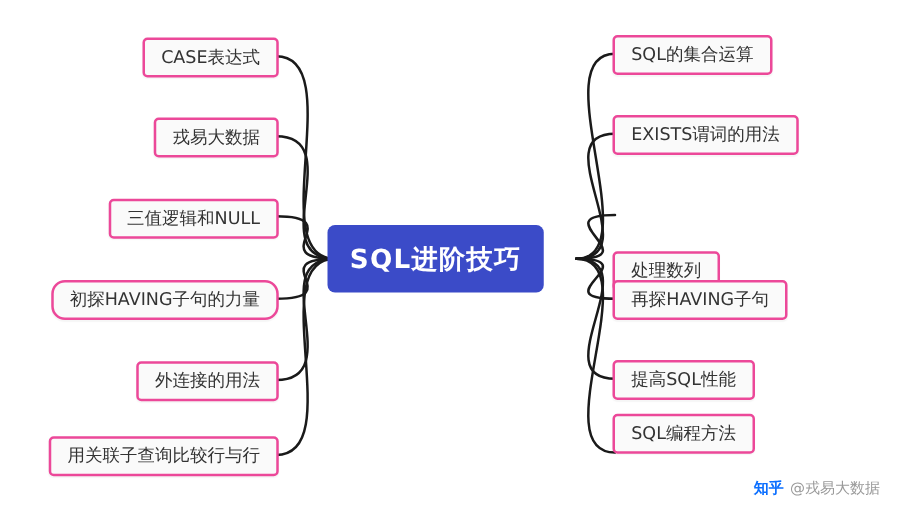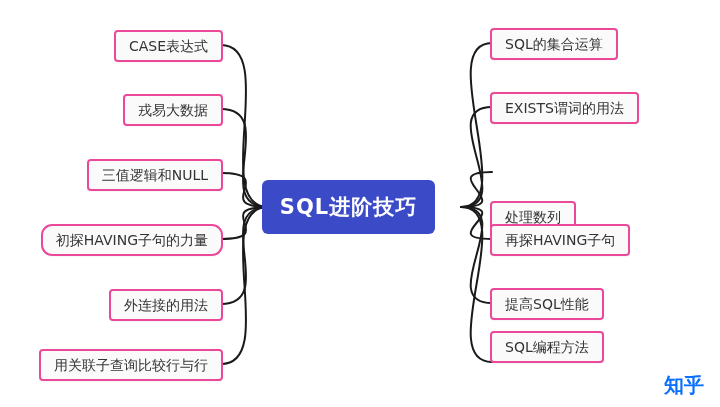--- a/index.html
+++ b/index.html
@@ -37,21 +37,21 @@
     width:173px;height:54px;
     background:#3b4bc8;color:#ffffff;
     border-radius:6px;
     display:flex;align-items:center;justify-content:center;
     font-size:21px;font-weight:bold;letter-spacing:1px;
   }
 
   .watermark{
     position:absolute;right:16px;bottom:8px;
     display:flex;align-items:center;gap:5px;
-    font-size:20px;
+    font-size:12px;
   }
   .zhihu-logo{color:#0b6fff;font-weight:bold;}
   .watermark-handle{color:#9a9a9a;}
 </style>
 </head>
 <body>
 
 <svg id="links" xmlns="http://www.w3.org/2000/svg">
     <path d="M 268 207 C 210 207, 279 45, 221 45" stroke="#1a1a1a"></path>
     <path d="M 268 207 C 210 207, 279 109, 221 109" stroke="#1a1a1a"></path>
@@ -78,13 +78,14 @@
 <div class="branch right r1">EXISTS谓词的用法</div>
 <div class="branch right r2">处理数列</div>
 <div class="branch right r3">再探HAVING子句</div>
 <div class="branch right r4">提高SQL性能</div>
 <div class="branch right r5">SQL编程方法</div>
 
 <div class="center-node" style="background: rgb(59, 75, 200); color: rgb(255, 255, 255);">SQL进阶技巧</div>
 
 <div class="watermark">
   <span class="zhihu-logo">知乎</span>
+  <span class="watermark-handle">@戎易大数据</span>
 </div>
 
 </body></html>

